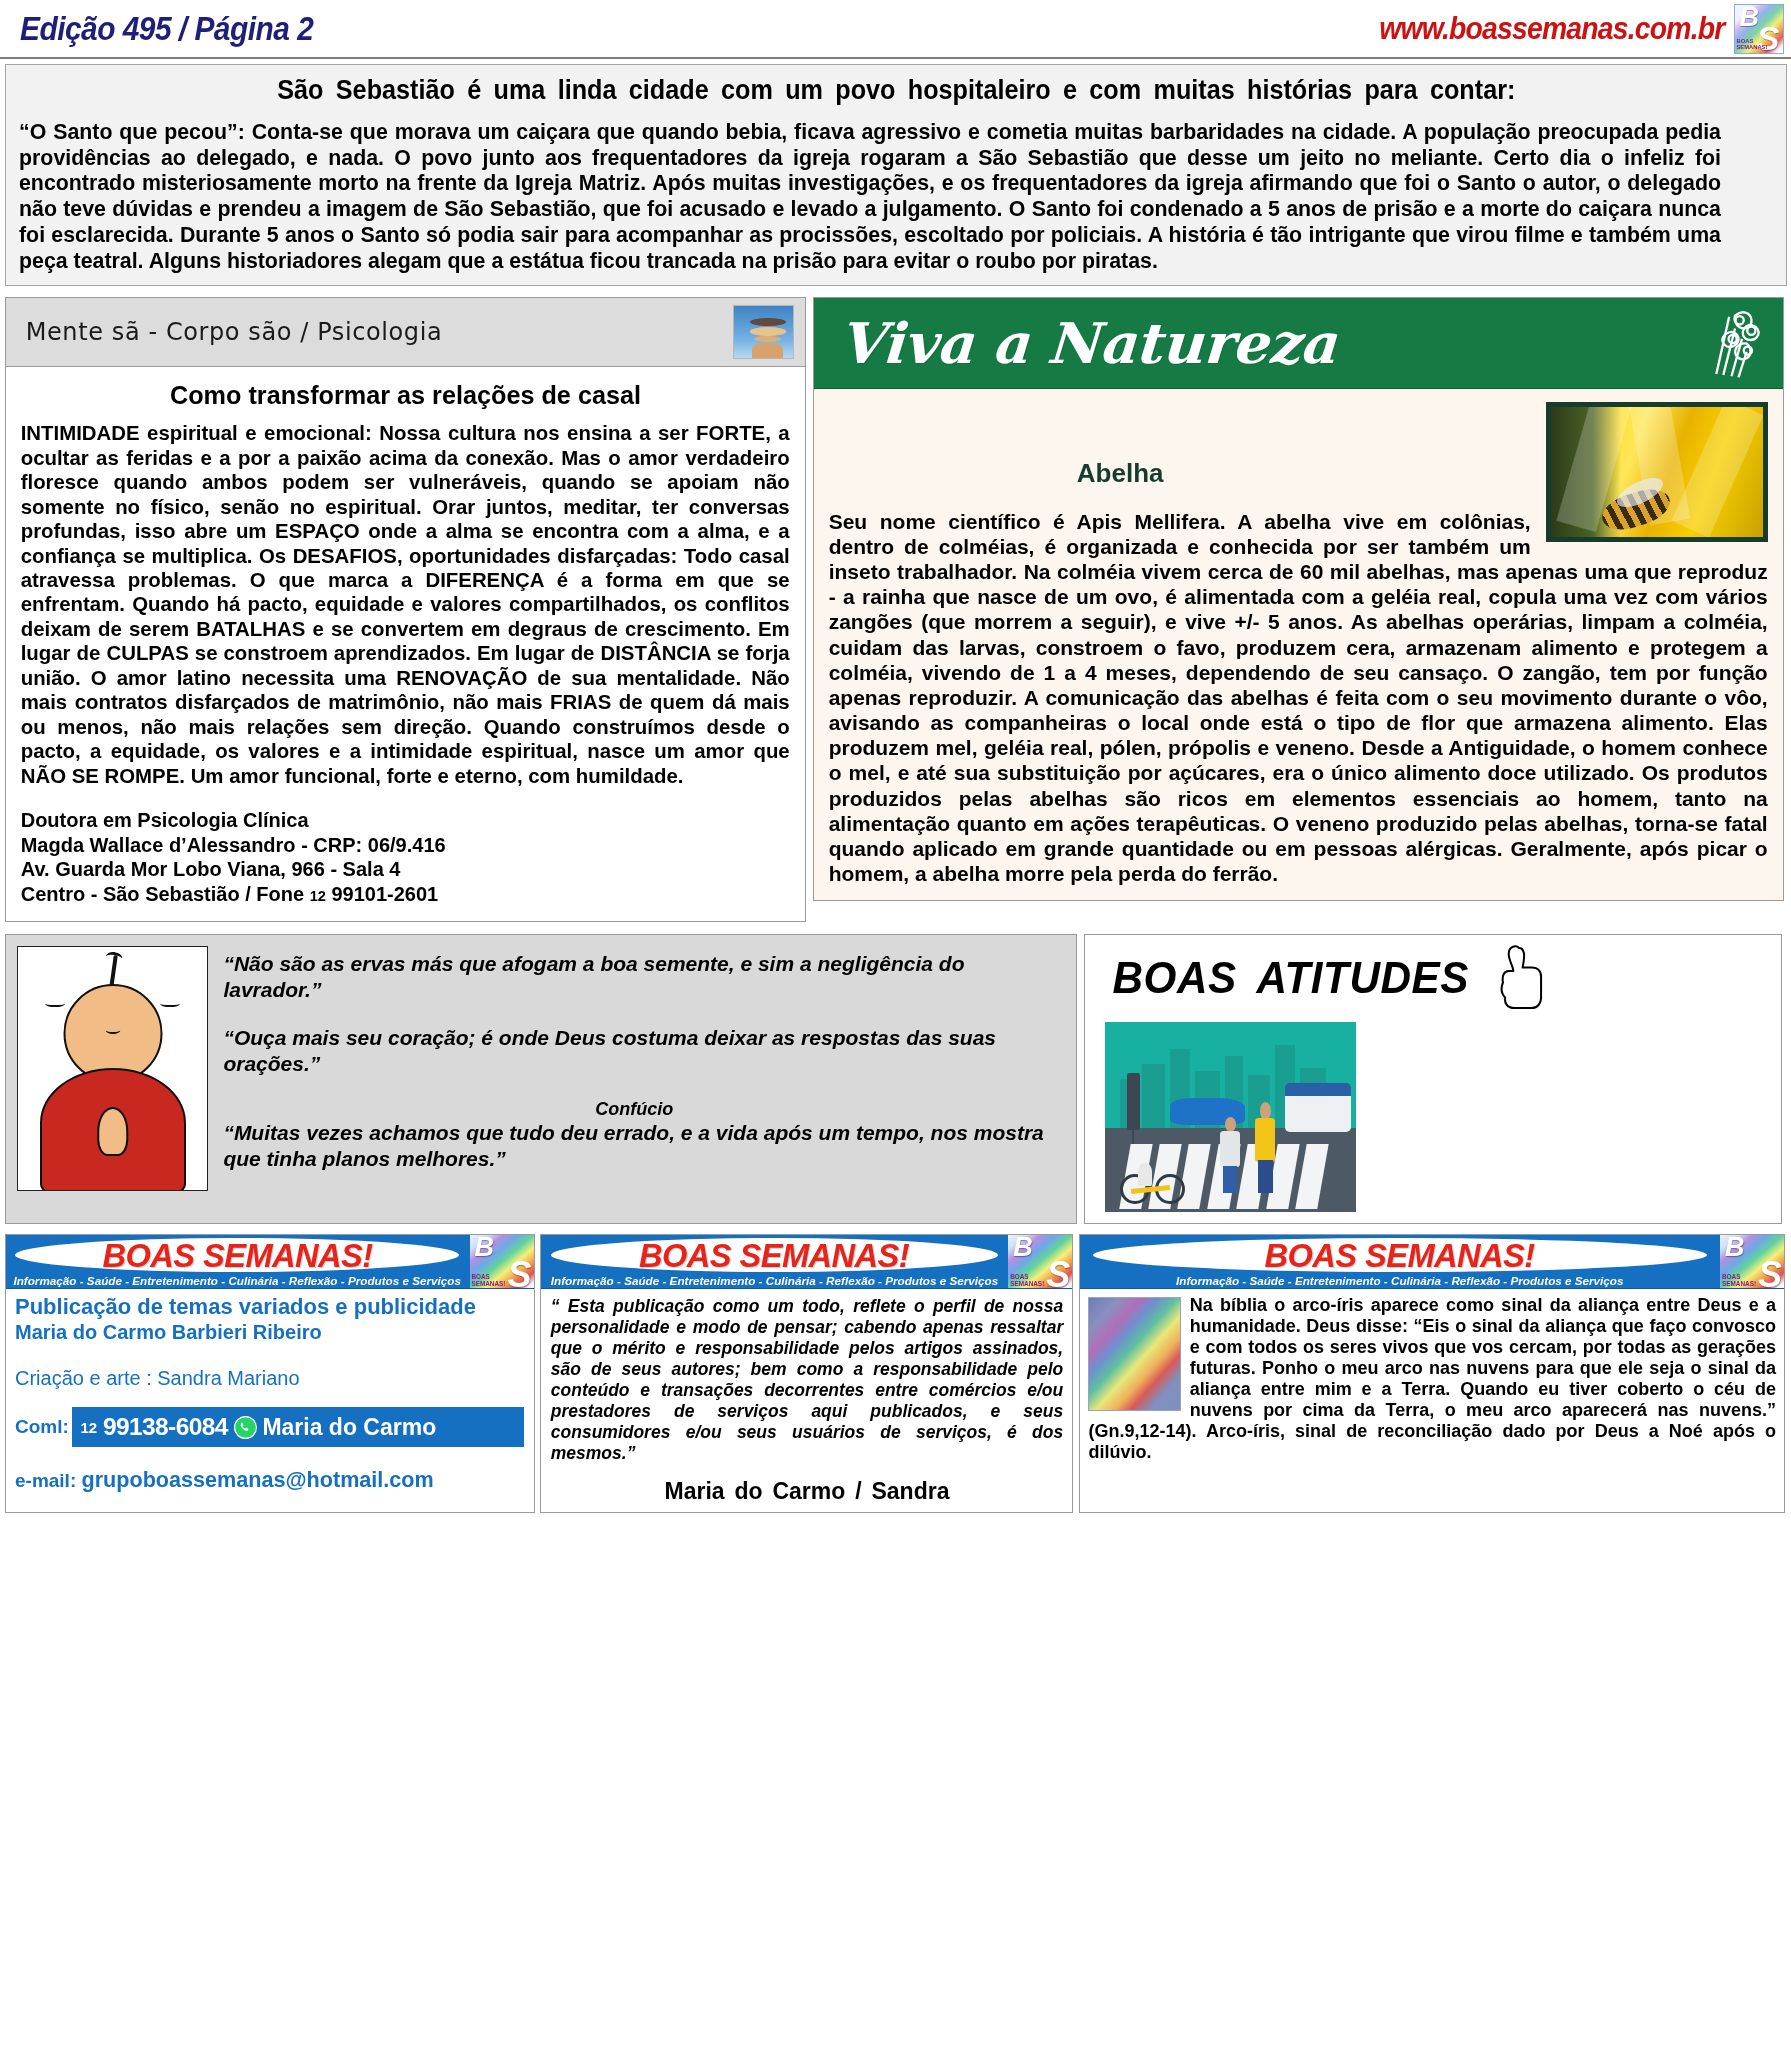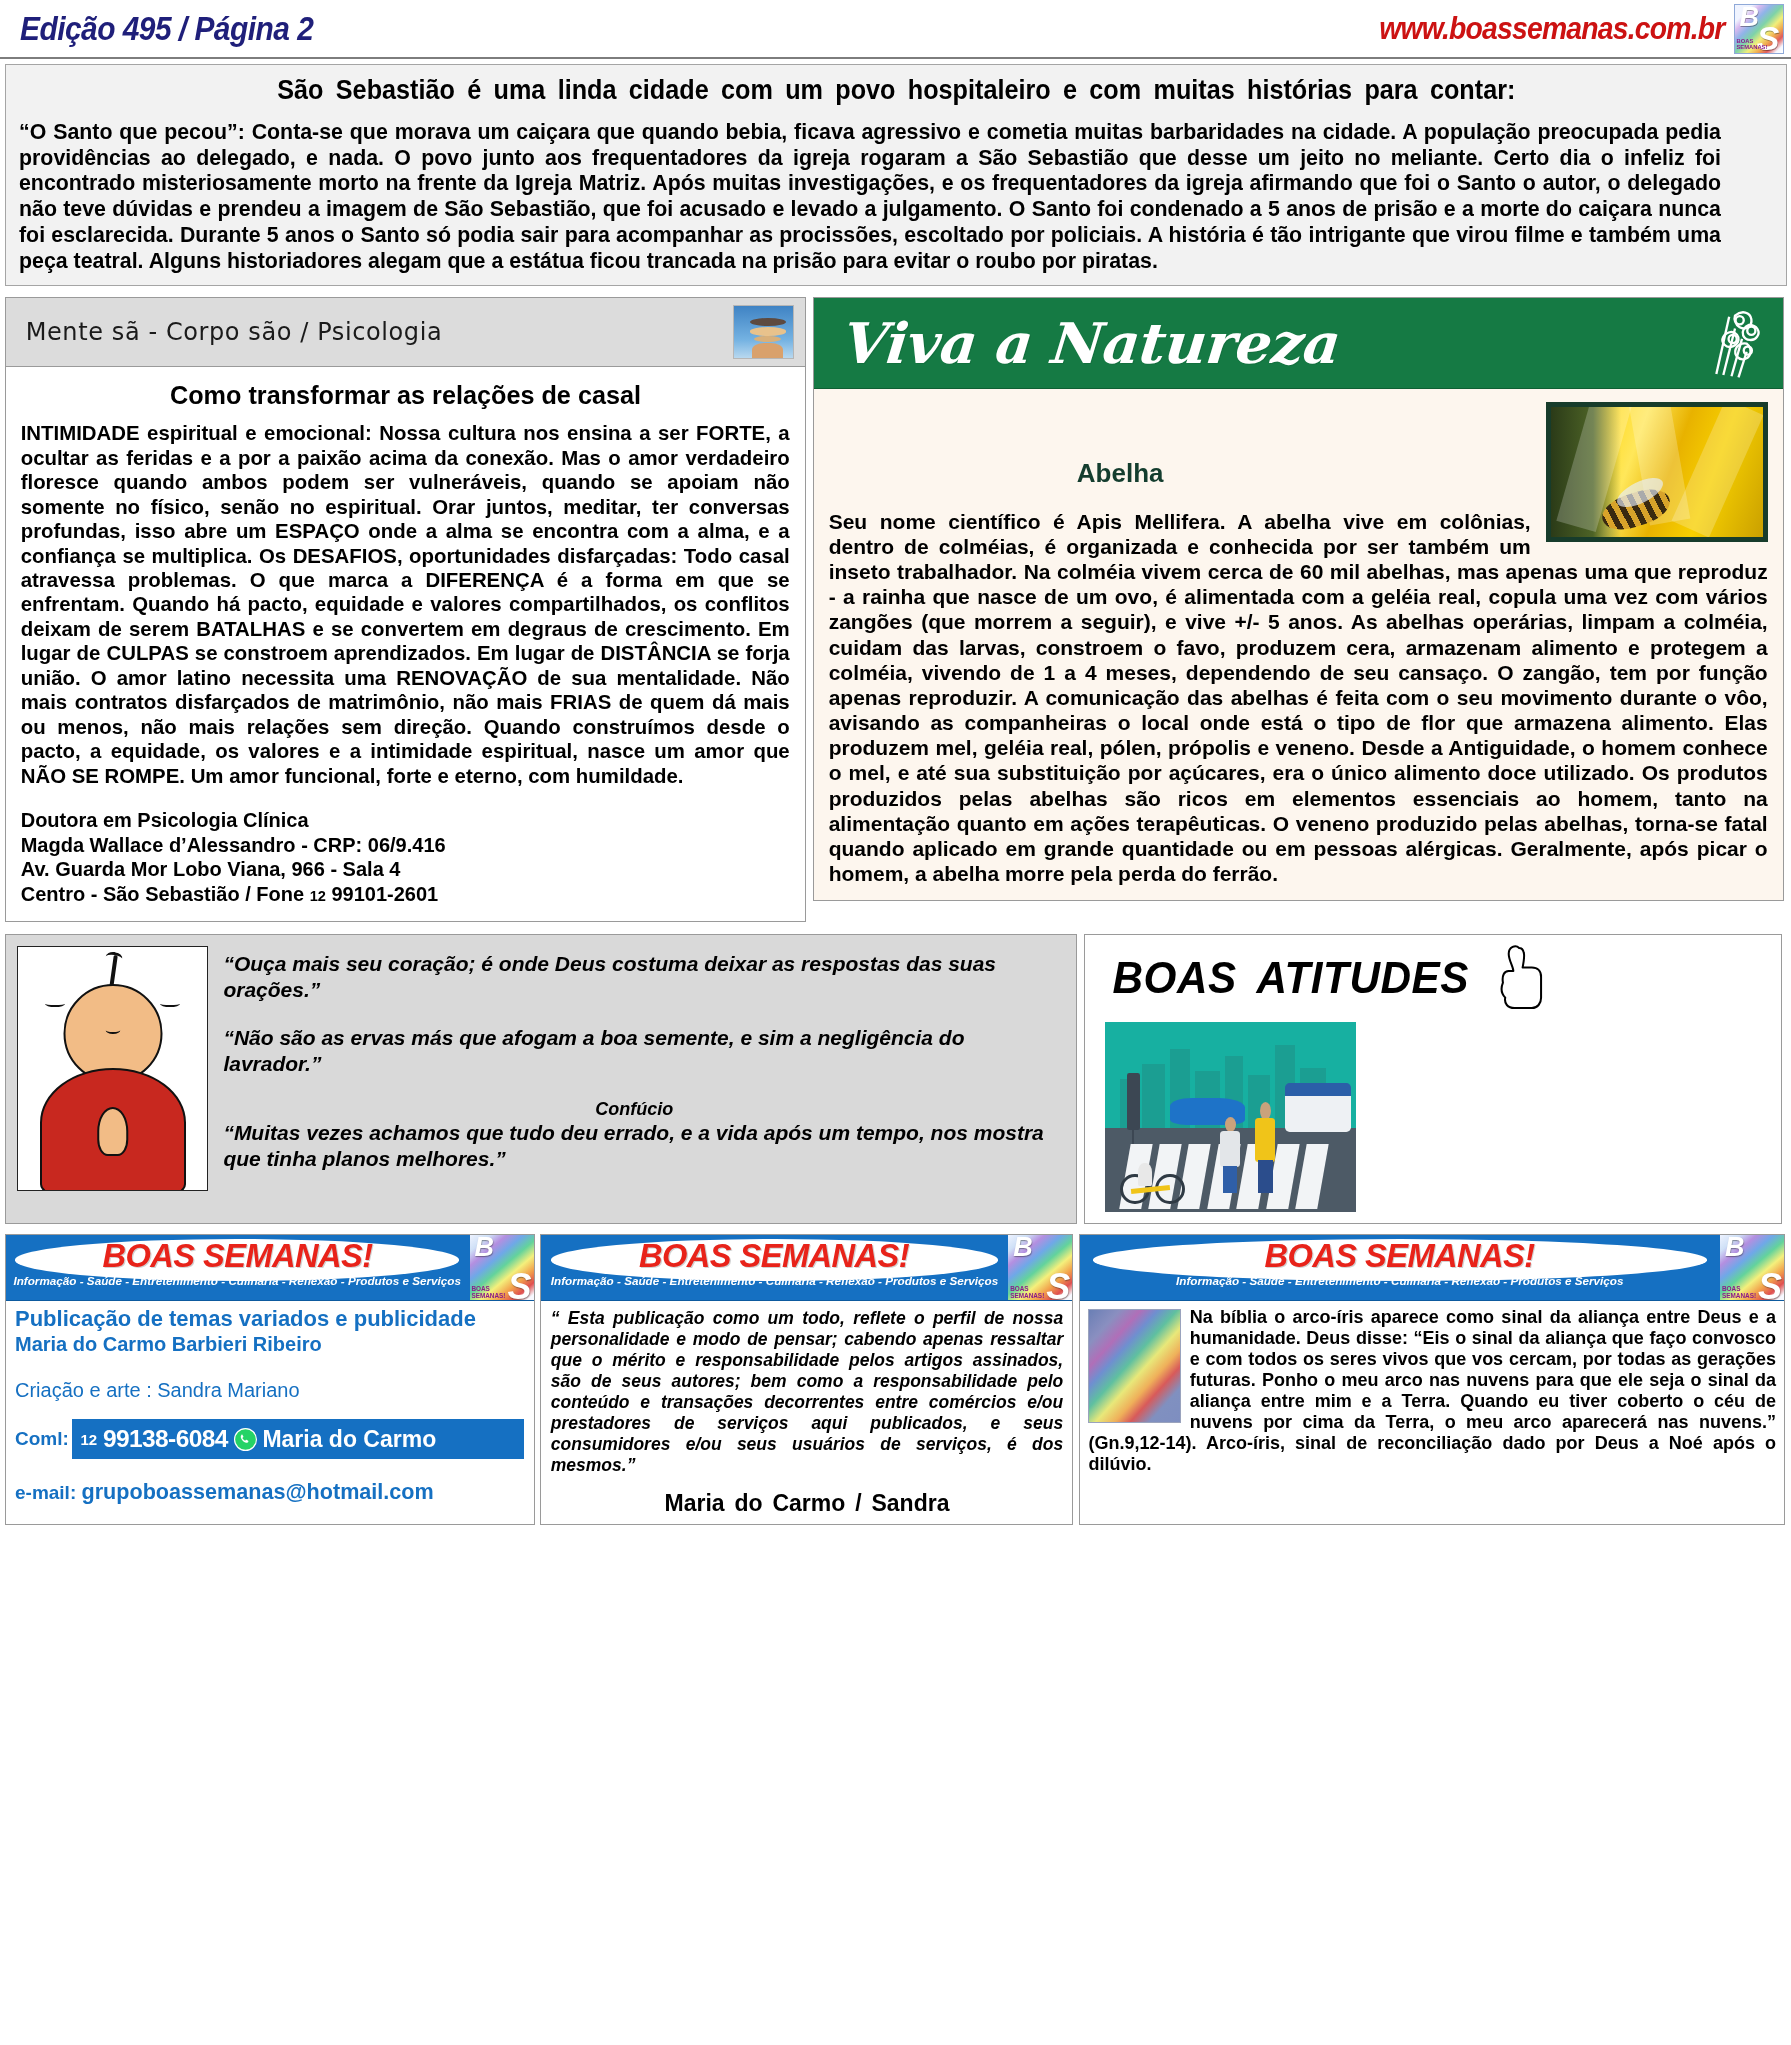--- a/index.html
+++ b/index.html
@@ -382,21 +382,21 @@
     font-size: 34px; font-weight: bold; font-style: italic;
     color: #e8231a; text-align:center; letter-spacing:-0.6px;
     transform: scaleX(0.96); white-space:nowrap;
     line-height: 1.08;
     text-shadow: 1.2px 1.2px 0 rgba(0,0,0,.18);
   }
   .banner .tagline {
     position: relative;
     font-size: 11.7px; font-weight: bold; font-style: italic;
     color: #ffffff; text-align:center; white-space:nowrap;
-    padding-bottom: 13px;
+    padding-bottom: 1px;
   }
   .banner .bs-badge {
     width: 65px; flex: 0 0 auto; position: relative; overflow:hidden;
     border-left: 1.2px solid #1570c2;
     background: linear-gradient(140deg,#eef3ff 0%,#cfe0f7 14%,#b48fe0 26%,#6fa8e8 38%,#63d39c 50%,#f4f07c 62%,#f2a24c 74%,#e05050 85%,#f7f9ff 95%);
   }
   .banner .bs-badge .bb { position:absolute; left:4.7px; top:-3.5px; font-size:27px; font-weight:bold; font-style:italic; color:#fff; text-shadow:0.6px 0.6px 1.2px rgba(0,0,0,.4);}
   .banner .bs-badge .bss { position:absolute; right:2.3px; bottom:-8.2px; font-size:36px; font-weight:bold; font-style:italic; color:#fff; text-shadow:0.6px 0.6px 1.2px rgba(0,0,0,.4);}
   .banner .bs-badge .bcap { position:absolute; left:1.7px; bottom:1.2px; font-size:6.4px; line-height:6.4px; color:#8a1a8a; font-weight:bold; width:33px;}
 
@@ -535,22 +535,22 @@
     <div class="monk-img">
       <span class="antenna"></span>
       <span class="head"></span>
       <span class="eye l"></span>
         <span class="eye r"></span>
       <span class="mouth"></span>
       <span class="robe"></span>
       <span class="hands"></span>
     </div>
     <div class="quotes-text">
+      <div class="quote">“Não são as ervas más que afogam a boa semente, e sim a negligência do lavrador.”</div>
       <div class="quote">“Ouça mais seu coração;  é  onde Deus  costuma  deixar as respostas das suas orações.”</div>
-      <div class="quote">“Não são as ervas más que afogam a boa semente, e sim a negligência do lavrador.”</div>
       <div class="quote-author">Confúcio</div>
       <div class="quote">“Muitas vezes achamos que tudo deu errado, e a vida após um tempo, nos mostra que tinha planos melhores.”</div>
     </div>
   </div>
 
   <div class="attitudes-panel">
     <div class="att-head">
       <div class="att-title">BOAS  ATITUDES</div>
       <svg class="thumb-svg" viewBox="0 0 90 120">
         <path d="M40 8 C34 2 22 6 22 18 C22 30 30 40 30 48 L22 48 C14 48 10 56 12 68 C8 78 10 88 16 94 C14 104 20 112 32 112 L62 112 C72 112 78 104 78 94 L78 58 C78 48 72 42 62 42 L46 42 C48 32 50 22 48 16 C47 11 44 8 40 8 Z" fill="#ffffff" stroke="#000000" stroke-width="3.5" stroke-linejoin="round"></path>

